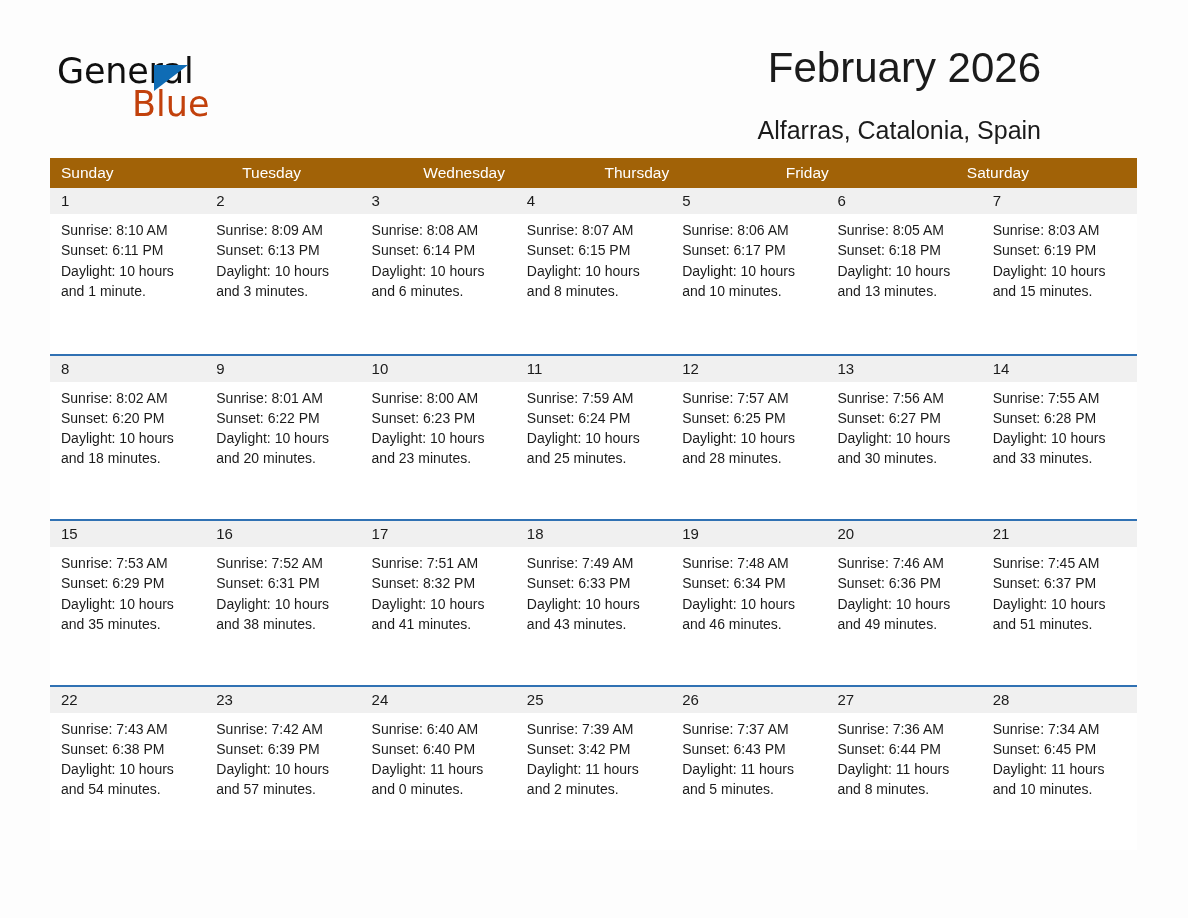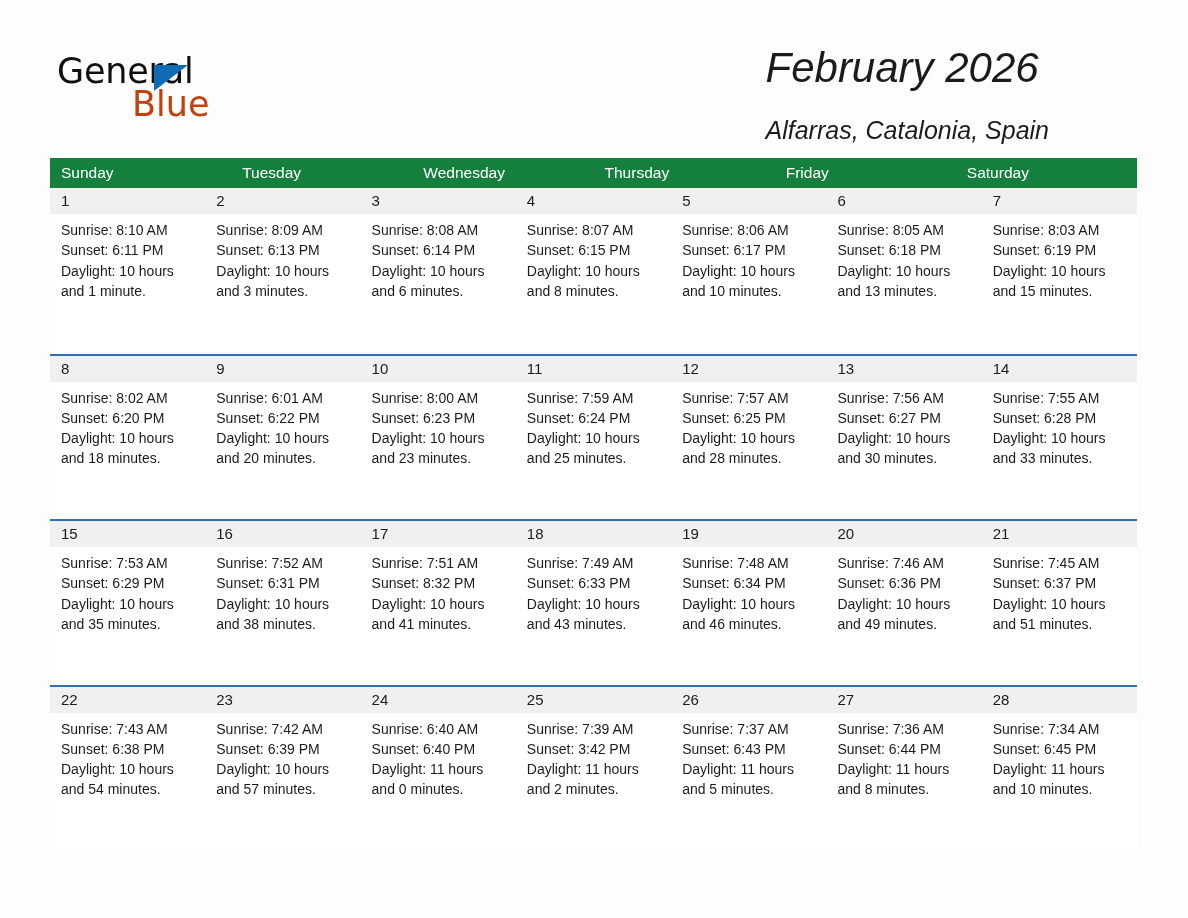--- a/index.html
+++ b/index.html
@@ -65,24 +65,23 @@
     top: 33px;
     font-size: 35px;
     color: #c2410c;
     line-height: 1;
     font-family: "DejaVu Sans", sans-serif;
     font-weight: 400;
   }
 
   .title-block {
     position: absolute;
-    right: 0;
+    right: 8px;
     top: 0;
-    text-align: left;
-    font-style: italic;
+    text-align: right;
   }
   .month-title {
     font-size: 42px;
     color: #1b1b1b;
     line-height: 1.12;
     font-weight: 400;
     letter-spacing: 0px;
     white-space: nowrap;
   }
   .location-title {
@@ -97,21 +96,21 @@
   
   .calendar {
     position: absolute;
     left: 50px;
     top: 158px;
     width: 1087px;
   }
 
   .weekday-row {
     display: flex;
-    background: #15803d;
+    background: #a16207;
     height: 30px;
   }
   .weekday-cell {
     flex: 1 1 0;
     color: #ffffff;
     font-size: 15.5px;
     line-height: 30px;
     padding-left: 11px;
     box-sizing: border-box;
     overflow: hidden;
@@ -257,21 +256,21 @@
         <div class="day-details">
           <div>Sunrise: 8:02 AM</div>
           <div>Sunset: 6:20 PM</div>
           <div>Daylight: 10 hours</div>
           <div>and 18 minutes.</div>
         </div>
       </div>
       <div class="day-cell">
         <div class="day-number-band">9</div>
         <div class="day-details">
-          <div>Sunrise: 6:01 AM</div>
+          <div>Sunrise: 8:01 AM</div>
           <div>Sunset: 6:22 PM</div>
           <div>Daylight: 10 hours</div>
           <div>and 20 minutes.</div>
         </div>
       </div>
       <div class="day-cell">
         <div class="day-number-band">10</div>
         <div class="day-details">
           <div>Sunrise: 8:00 AM</div>
           <div>Sunset: 6:23 PM</div>

